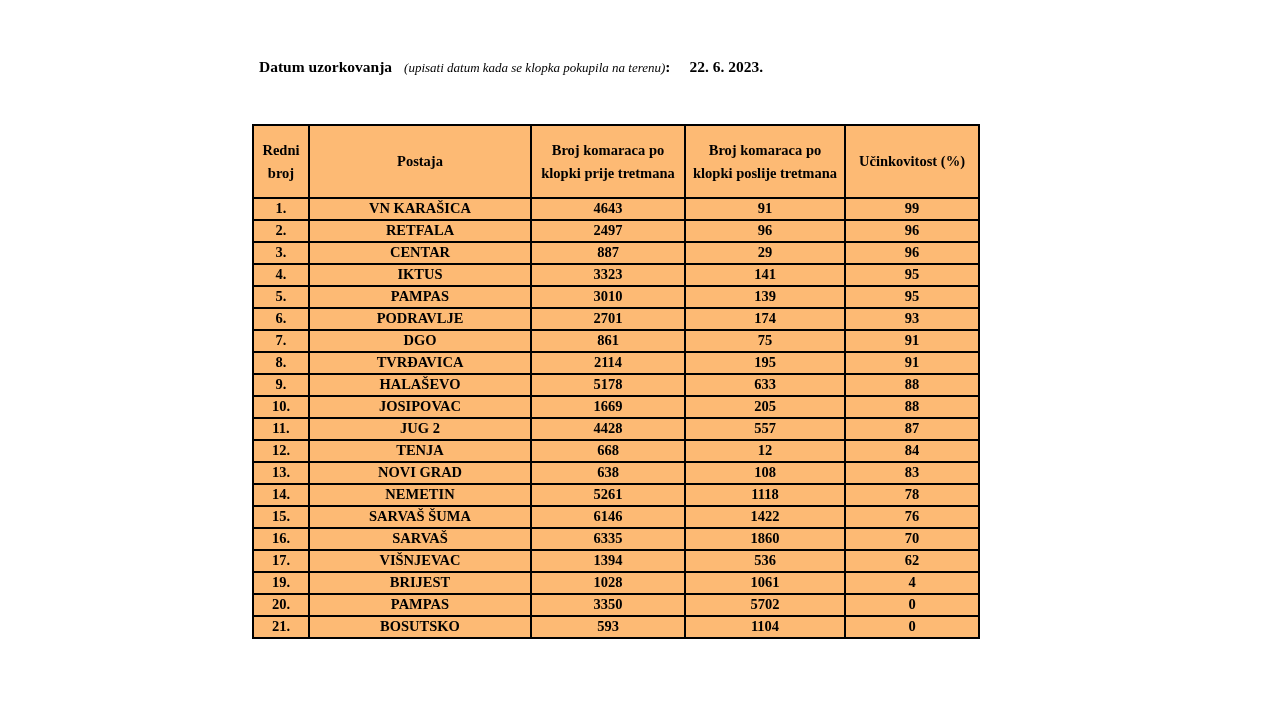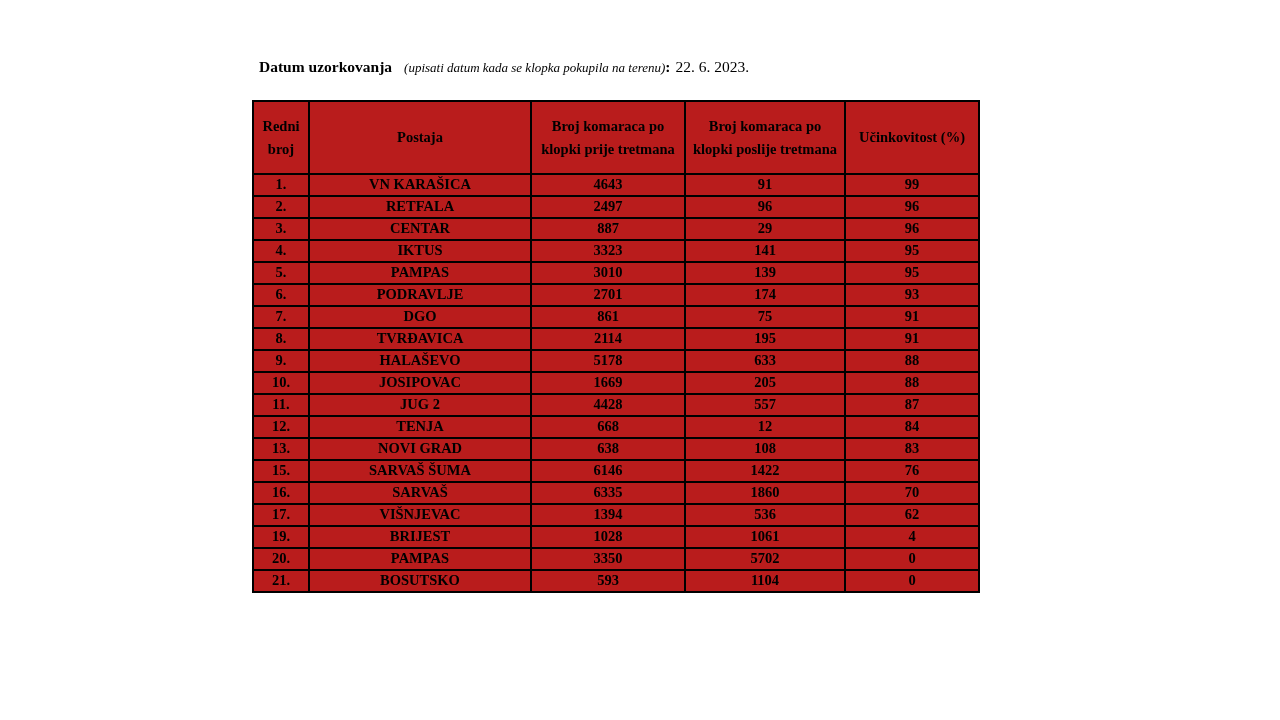--- a/index.html
+++ b/index.html
@@ -27,31 +27,31 @@
   }
   .title-line .italic {
     font-style: italic;
     font-size: 13px;
     margin-left: 12px;
   }
   .title-line .sep {
     font-weight: bold;
   }
   .title-line .date {
-    font-weight: normal;
-    margin-left: 5px;
+    font-weight: bold;
+    margin-left: 19px;
   }
   table.data-table {
     position: absolute;
     left: 252px;
-    top: 100px;
+    top: 124px;
     width: 726px;
     border-collapse: collapse;
     table-layout: fixed;
-    background: #b91c1c;
+    background: #fdba74;
   }
   table.data-table th,
   table.data-table td {
     border: 2px solid #000000;
     text-align: center;
     vertical-align: middle;
     font-weight: bold;
     padding: 0 2px;
     overflow: hidden;
   }
@@ -177,20 +177,27 @@
           <td>84</td>
         </tr>
         <tr>
           <td>13.</td>
           <td>NOVI GRAD</td>
           <td>638</td>
           <td>108</td>
           <td>83</td>
         </tr>
         <tr>
+          <td>14.</td>
+          <td>NEMETIN</td>
+          <td>5261</td>
+          <td>1118</td>
+          <td>78</td>
+        </tr>
+        <tr>
           <td>15.</td>
           <td>SARVAŠ ŠUMA</td>
           <td>6146</td>
           <td>1422</td>
           <td>76</td>
         </tr>
         <tr>
           <td>16.</td>
           <td>SARVAŠ</td>
           <td>6335</td>

